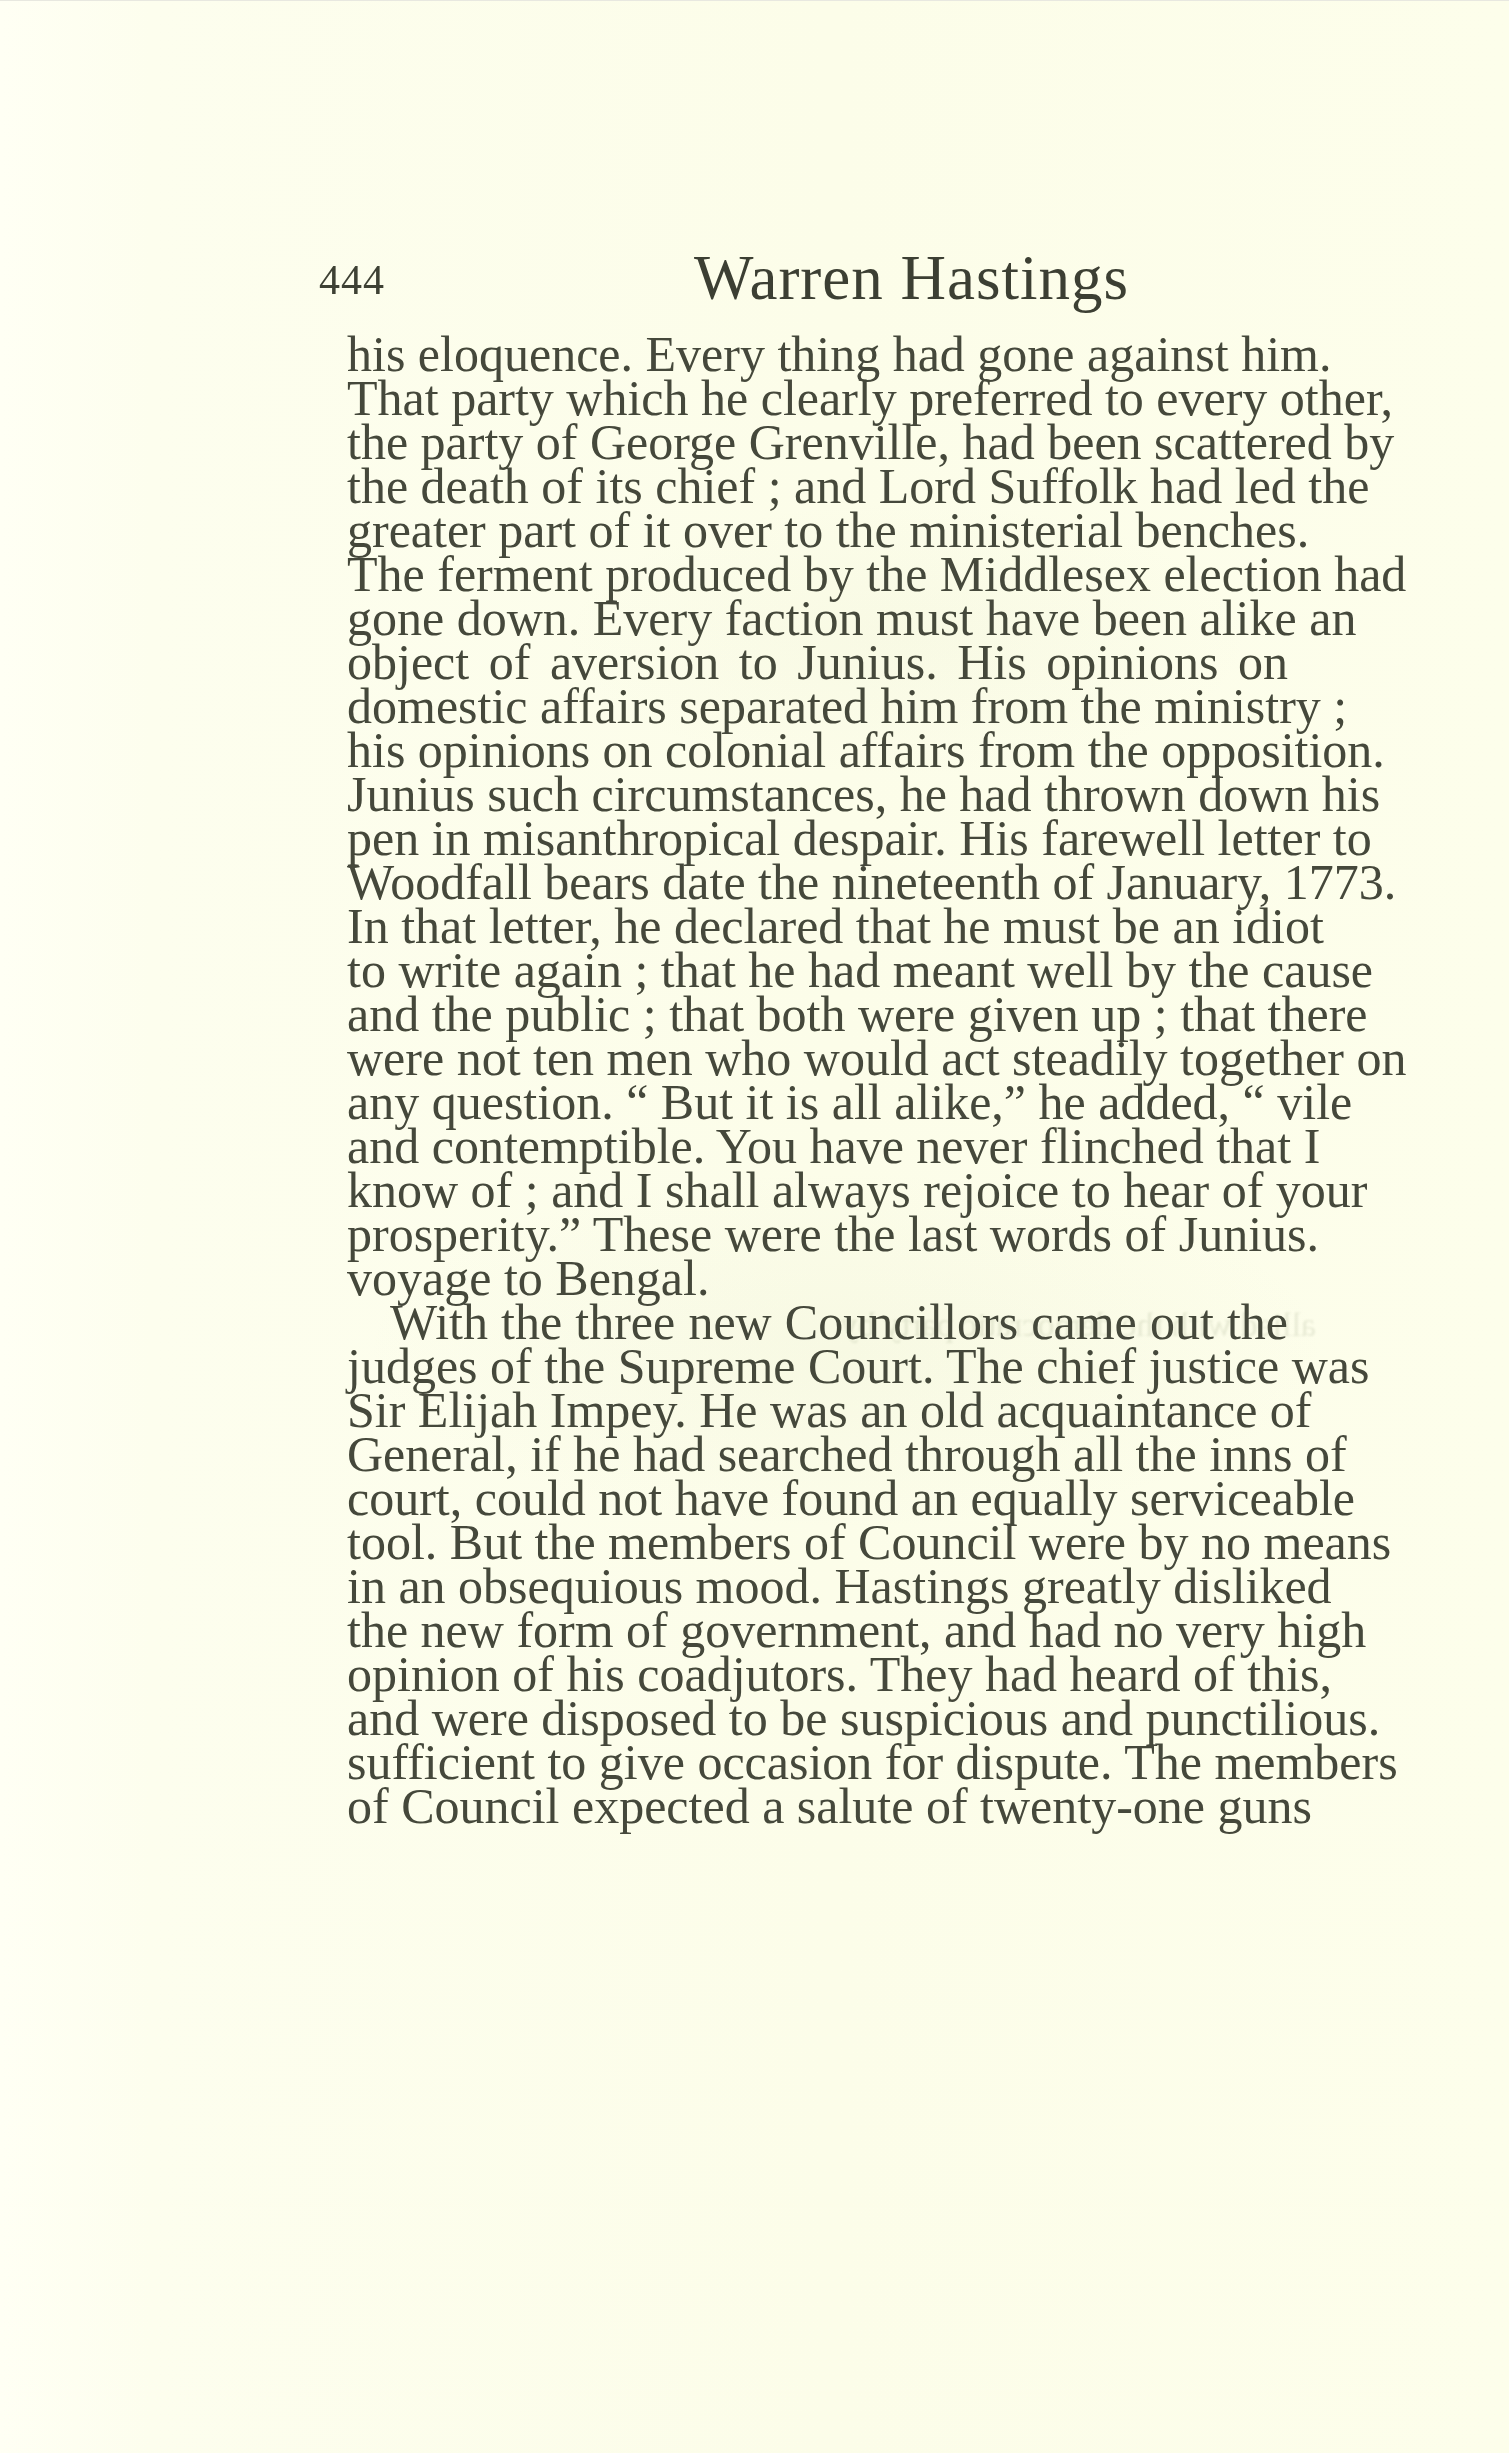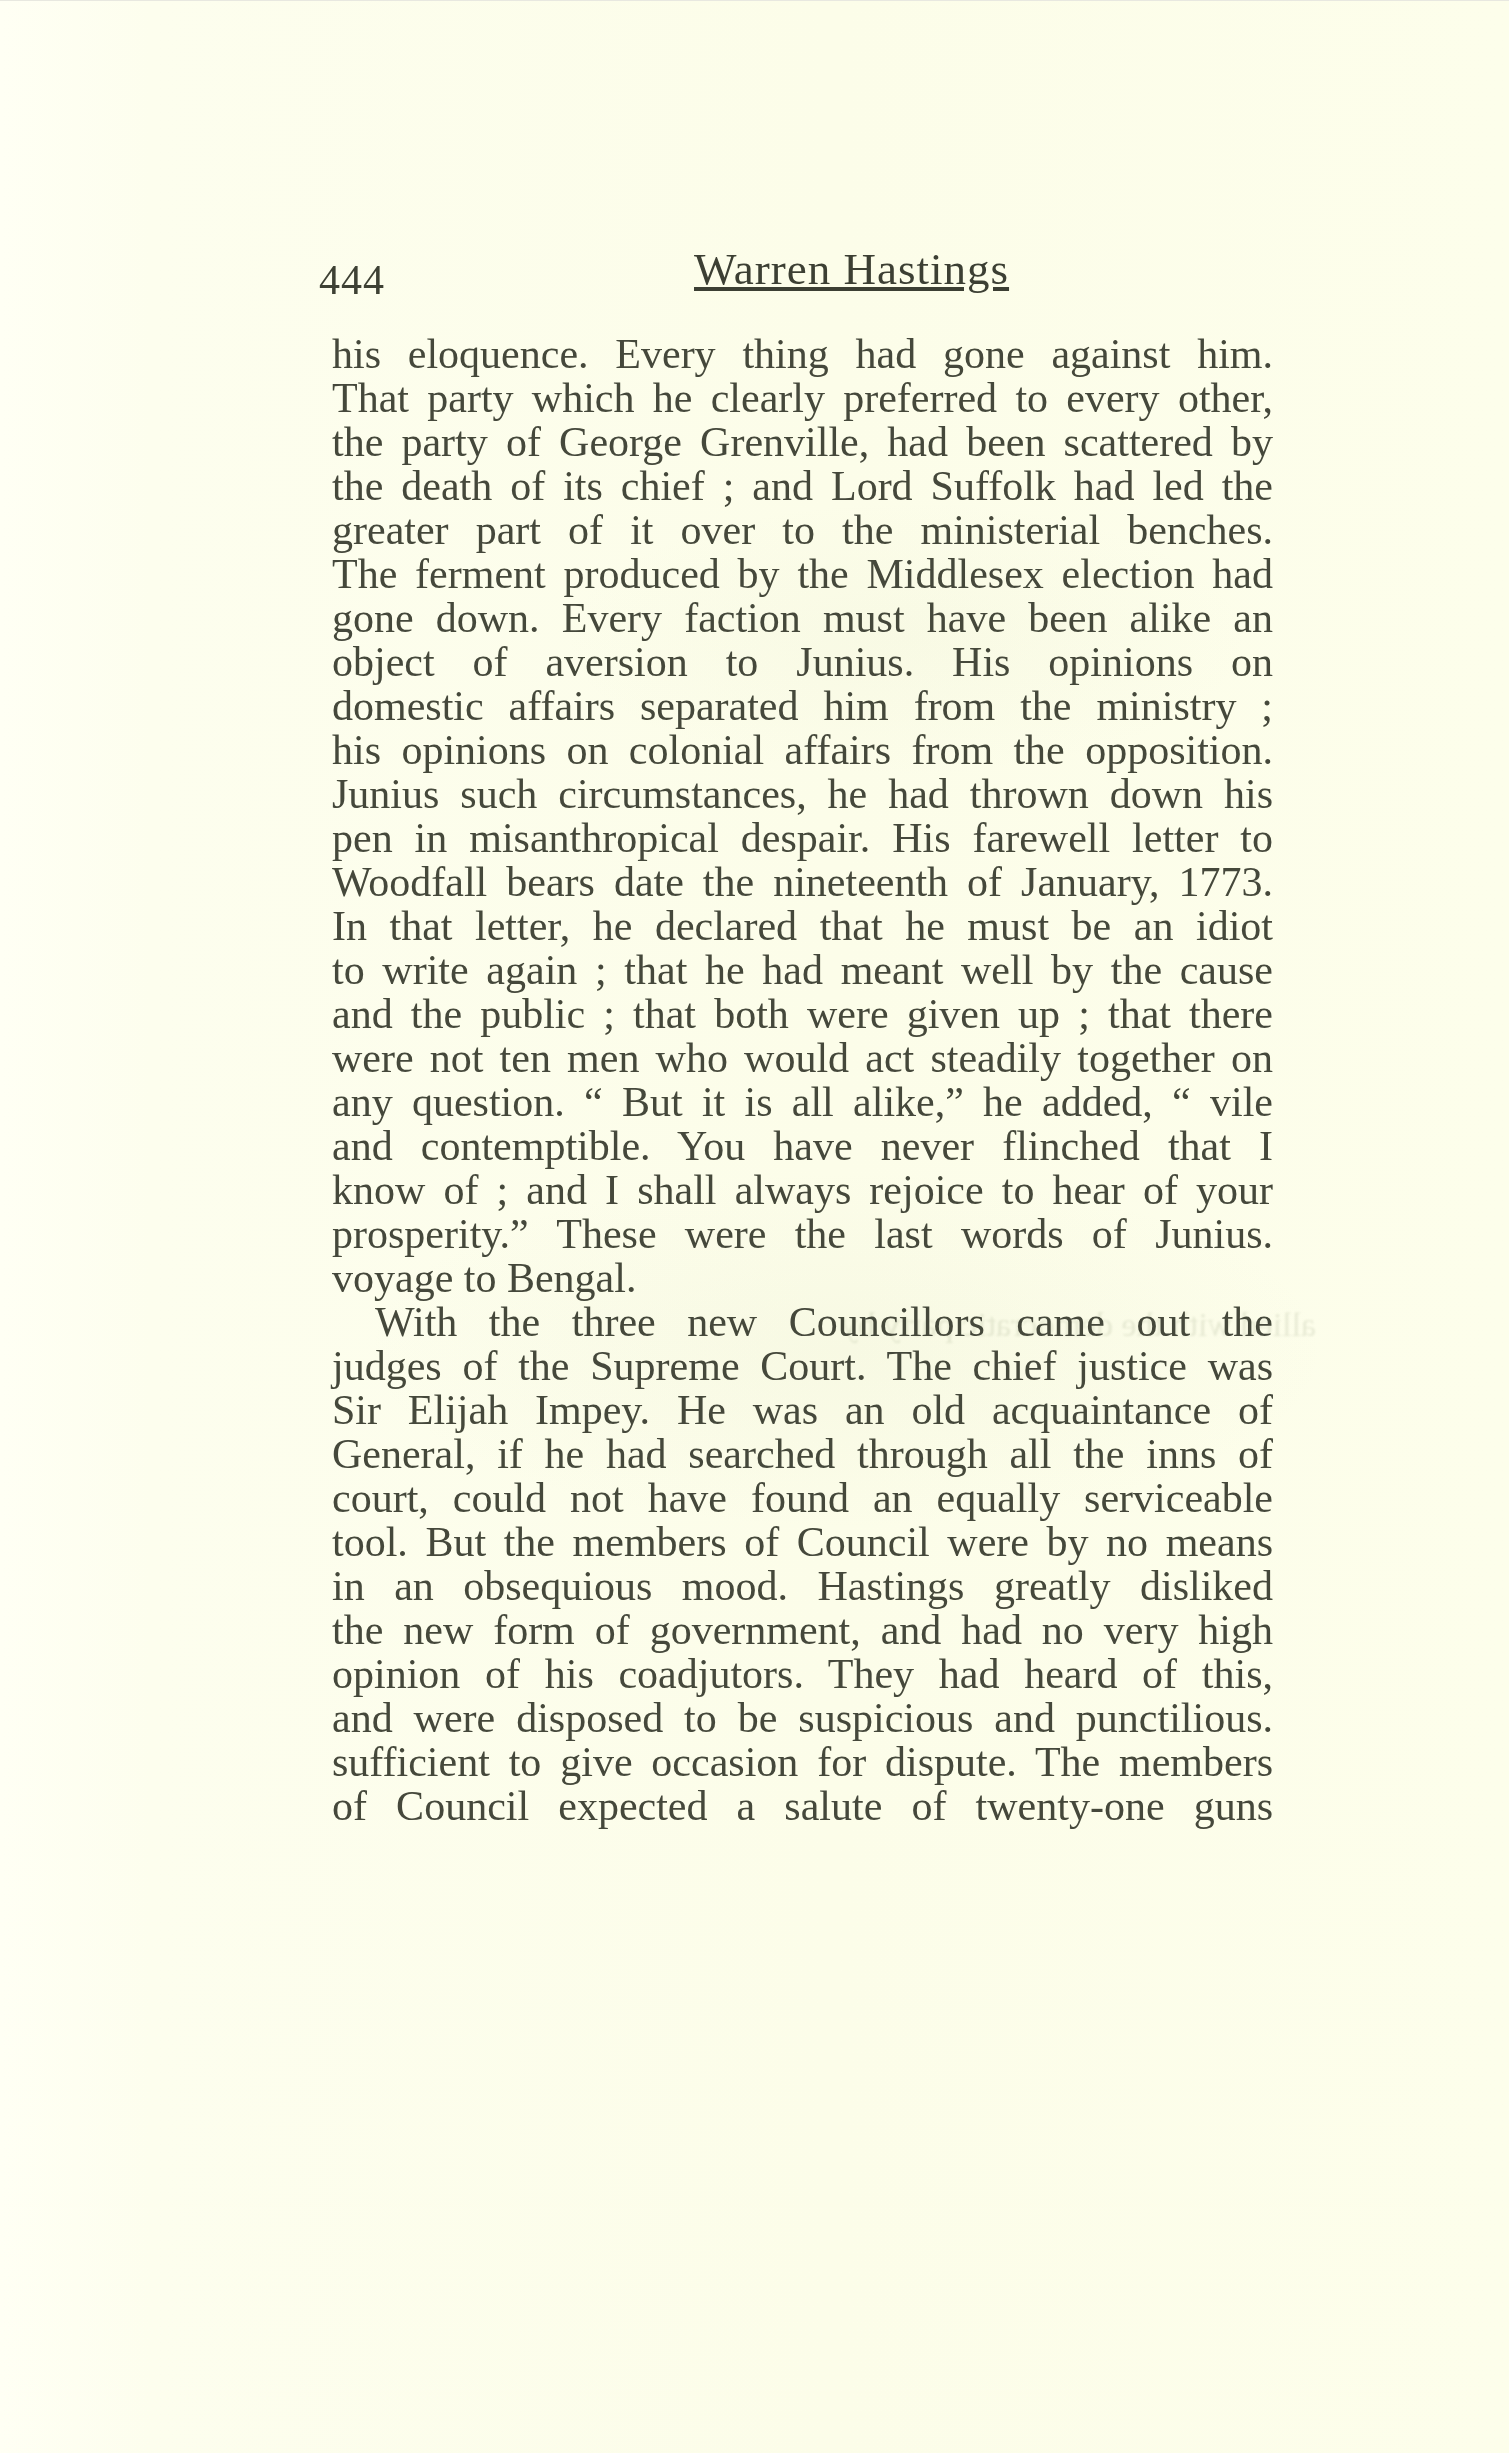--- a/index.html
+++ b/index.html
@@ -29,33 +29,32 @@
     top: 12px;
     font-size: 42px;
     line-height: 1;
     letter-spacing: 1px;
     color: #3e4134;
   }
   .title {
     position: absolute;
     left: 347px; 
     top: 0;
-    font-size: 45px;
+    font-size: 63px;
     line-height: 1;
     letter-spacing: 1px;
     color: #3c3f33;
     white-space: nowrap;
-    text-decoration: underline;
   }
   .body-text {
     position: absolute;
     top: 331px;
-    left: 332px;
+    left: 347px;
     width: 941px;
-    font-size: 42px;
+    font-size: 50px;
     line-height: 44px;
   }
   .line {
     text-align: justify;
     text-align-last: justify;
     height: 44px;
     white-space: nowrap; 
   }
   .line.flush { text-align-last: left; }
   .line.indent { text-indent: 43px; font-family: Liberation Serif, serif; }

